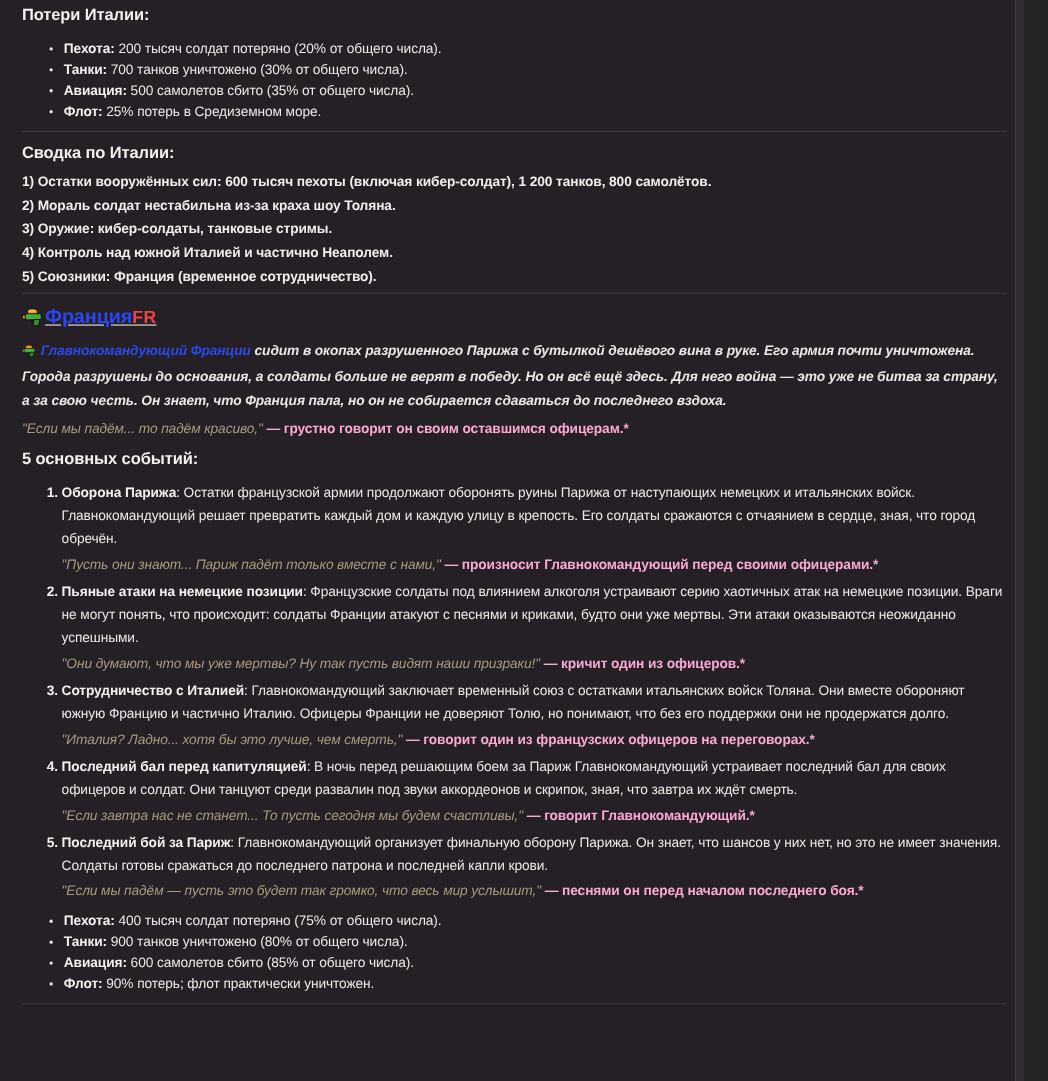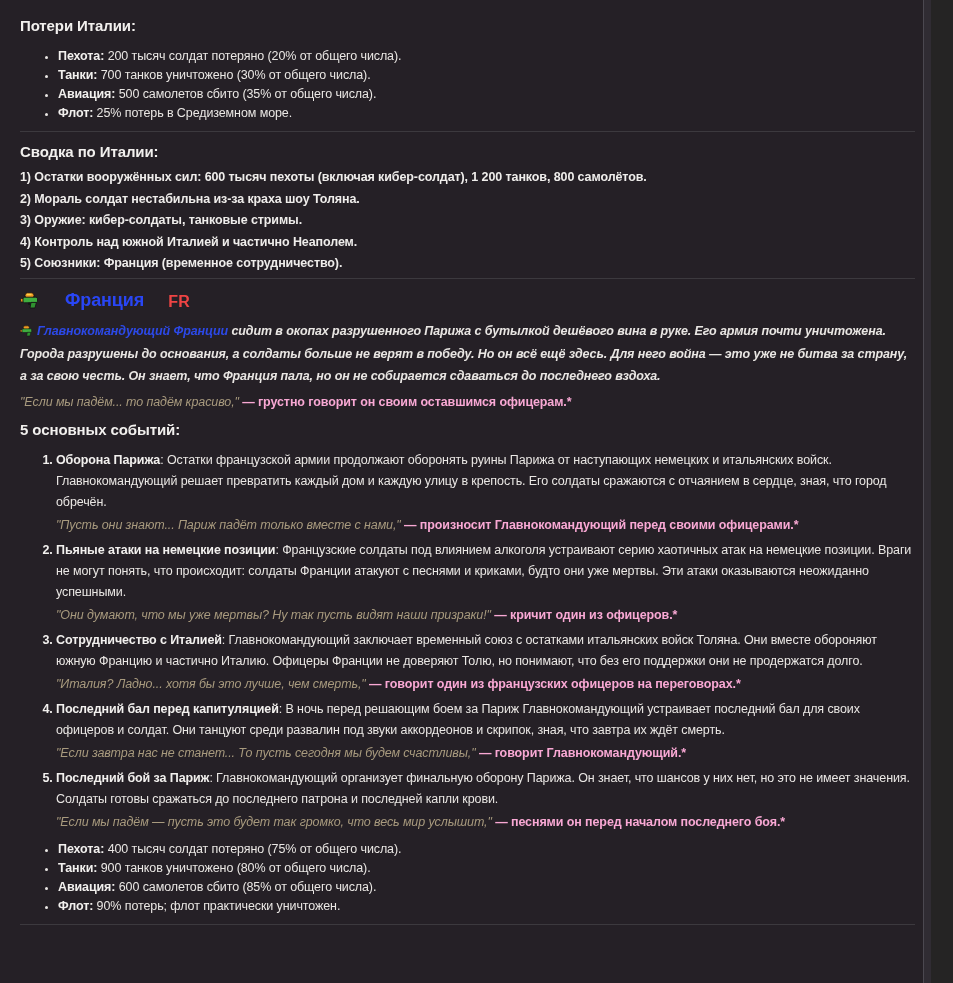--- a/index.html
+++ b/index.html
@@ -6,35 +6,35 @@
   body{
     width:953px;height:983px;overflow:hidden;
     background:#252026;
     font-family:"Liberation Sans", sans-serif;
     color:#eae7e4;
     -webkit-font-smoothing:antialiased;
   }
   .page{position:relative;width:953px;height:983px;}
   .content{
     position:absolute;left:0;top:0;width:923px;height:983px;
-    box-sizing:border-box;padding:16px 8px 0 20px;overflow:hidden;
+    box-sizing:border-box;padding:4px 8px 0 20px;overflow:hidden;
     font-size:12.5px;letter-spacing:-0.1px;
   }
   h3{font-size:15px;line-height:20px;color:#f2f0ee;font-weight:700;margin:0;}
   .h-summary{margin:10px 0 8px;}
   .h-events{margin:10px 0 0;}
   .h-losses-fr{margin:12px 0 0;}
   strong{color:#f2f0ee;font-weight:700;}
   hr{border:none;border-top:1px solid #3c393e;margin:8px 0 10px;}
   hr.bottom{margin:8px 0 0;}
   ul.bullets{list-style:disc;margin:11px 0 0;padding:0 0 0 38px;}
   ul.bullets li{line-height:19px;margin:0;}
   ul.bullets li::marker{color:#eae7e4;font-size:11px;}
   .sumline{margin:0 0 7.5px;line-height:14px;font-weight:700;color:#efedeb;}
-  .country-head{display:flex;align-items:center;gap:24px;margin:10px 0 0;height:24px;}
+  .country-head{display:flex;align-items:center;gap:0;margin:10px 0 0;height:24px;text-decoration:underline;}
   .country-name{font-size:18px;font-weight:700;color:#2946f5;}
   .country-code{font-size:16px;font-weight:700;color:#ef4444;letter-spacing:.4px;padding-top:3px;}
   .intro{margin:8px 0 0;line-height:21.5px;font-style:italic;font-weight:700;color:#e9e6e3;}
   .intro .gun-inline{display:inline-block;vertical-align:-2px;margin-right:3px;}
   .char-link{color:#2c49e8;font-style:italic;font-weight:700;text-decoration:none;cursor:pointer;}
   .quoteline{margin:8px 0 0;line-height:15px;}
   .quote-text{color:#a89a7e;font-style:italic;font-weight:400;}
   .quote-attr{color:#f9a8d4;font-weight:700;}
   ol.events{margin:10px 0 0;padding:0 0 0 36px;}
   ol.events li{margin:0 0 7px;}

